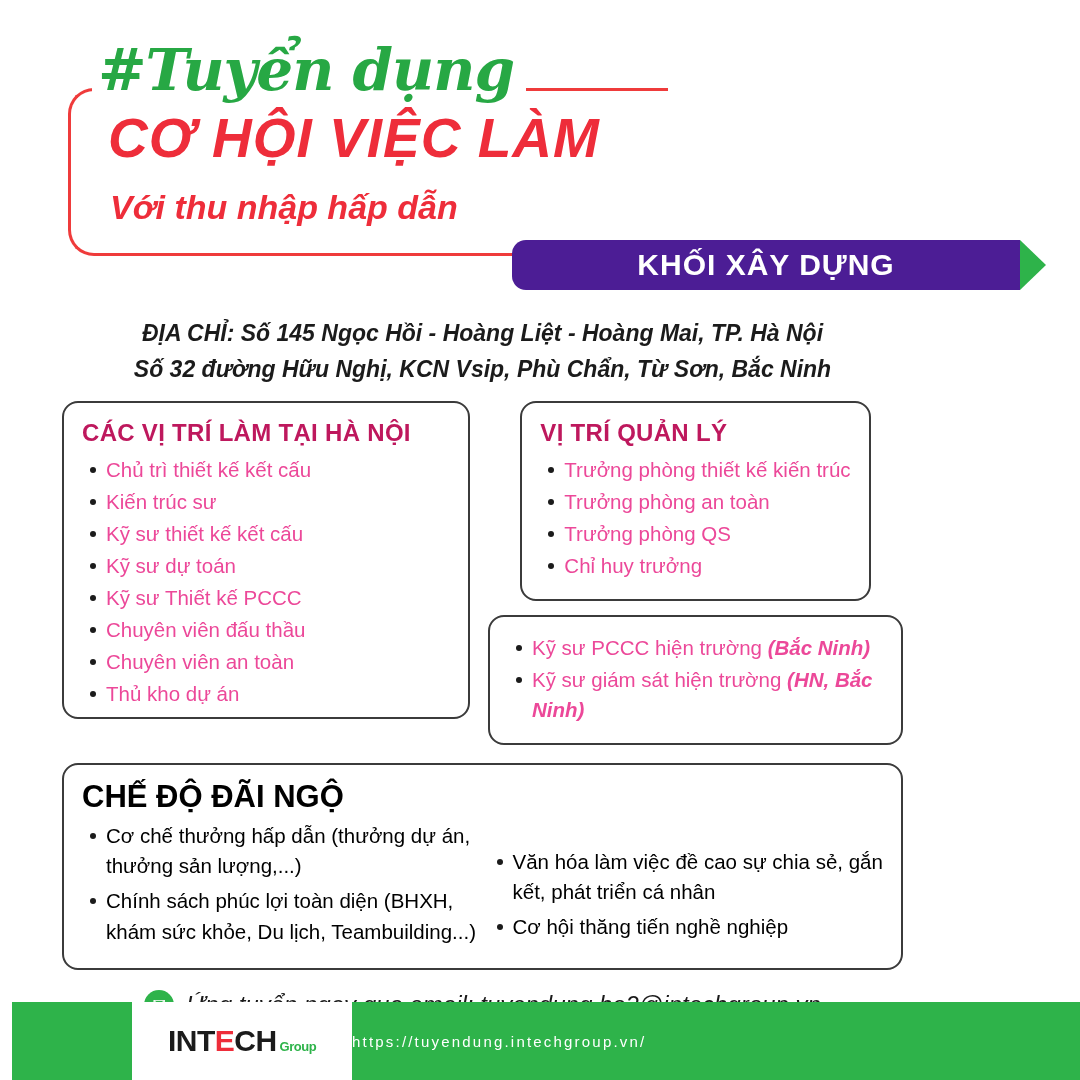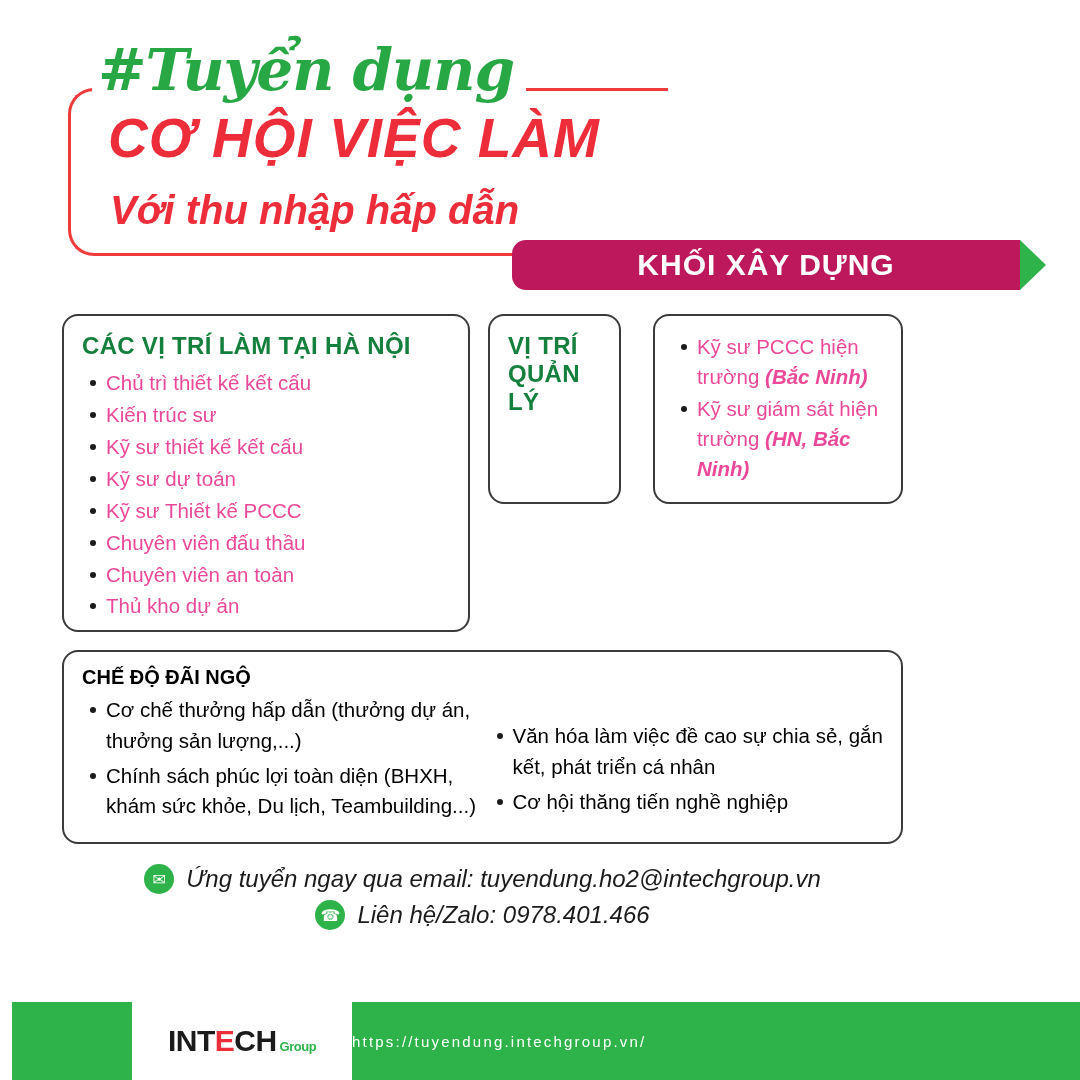--- a/index.html
+++ b/index.html
@@ -59,31 +59,31 @@
     color: #ee2d3a;
     letter-spacing: 1px;
     z-index: 3;
   }
   .voithunhap {
     position: absolute;
     left: 110px; top: 188px;
     font-family: "Liberation Sans", sans-serif;
     font-style: italic;
     font-weight: bold;
-    font-size: 40px;
+    font-size: 34px;
     color: #ee2d3a;
     z-index: 3;
   }
 
   
   .ribbon {
     position: absolute;
     left: 512px; top: 240px;
     width: 508px; height: 50px;
-    background: #be185d;
+    background: #4c1d95;
     border-radius: 14px 0 0 14px;
     display: flex;
     align-items: center;
     justify-content: center;
     z-index: 4;
   }
   .ribbon:after{
     content:"";
     position:absolute;
     right:-26px; top:0;
@@ -122,21 +122,21 @@
   }
   .card {
     border: 2px solid #3b3b3b;
     border-radius: 16px;
     padding: 16px 18px 16px 18px;
     background: #fff;
   }
   .card h3 {
     font-size: 24px;
     font-weight: bold;
-    color: #15803d;
+    color: #be185d;
     margin-bottom: 8px;
     letter-spacing: .3px;
   }
   .card ul { list-style: none; }
   .card li {
     position: relative;
     padding-left: 24px;
     font-size: 20.5px;
     color: #ec4899;
     line-height: 1.46;
@@ -146,35 +146,35 @@
     content: "";
     position: absolute;
     left: 8px; top: 12px;
     width: 6px; height: 6px;
     background: #1b1b1b;
     border-radius: 50%;
   }
   .card li b { font-style: italic; }
 
   .col-left  { width: 462px; }
-  .col-right { width: 476px; display: flex; flex-direction: row; gap: 32px; }
+  .col-right { width: 476px; display: flex; flex-direction: column; gap: 14px; align-items: center; }
 
   .card-hanoi  { height: 318px; }
   .card-quanly { }
   .card-bacninh { }
 
   
   .benefits {
     margin-top: 18px;
     border: 2px solid #3b3b3b;
     border-radius: 16px;
     padding: 14px 18px 16px 18px;
   }
   .benefits h3 {
-    font-size: 20px;
+    font-size: 31px;
     font-weight: bold;
     margin-bottom: 6px;
   }
   .benefits-cols {
     display: flex;
     gap: 12px;
   }
   .benefits-cols ul { list-style: none; flex: 1; }
   .benefits-cols li {
     position: relative;
@@ -267,20 +267,24 @@
   <div class="header">
     <div class="hash-frame"></div>
     <div class="tuyendung">#Tuyển dụng</div>
     <div class="cohoi">CƠ HỘI VIỆC LÀM</div>
     <div class="voithunhap">Với thu nhập hấp dẫn</div>
     <div class="ribbon">
       <span>KHỐI XÂY DỰNG</span>
     </div>
   </div>
 
+  <div class="address">
+    <div>ĐỊA CHỈ: Số 145 Ngọc Hồi - Hoàng Liệt - Hoàng Mai, TP. Hà Nội</div>
+    <div>Số 32 đường Hữu Nghị, KCN Vsip, Phù Chẩn, Từ Sơn, Bắc Ninh</div>
+  </div>
 
   <div class="cards">
     <div class="row">
 
       <div class="card col-left card-hanoi">
         <h3>CÁC VỊ TRÍ LÀM TẠI HÀ NỘI</h3>
         <ul>
           <li>Chủ trì thiết kế kết cấu</li>
           <li>Kiến trúc sư</li>
           <li>Kỹ sư thiết kế kết cấu</li>
@@ -288,20 +292,26 @@
           <li>Kỹ sư Thiết kế PCCC</li>
           <li>Chuyên viên đấu thầu</li>
           <li>Chuyên viên an toàn</li>
           <li>Thủ kho dự án</li>
         </ul>
       </div>
 
       <div class="col-right">
         <div class="card card-quanly">
           <h3>VỊ TRÍ QUẢN LÝ</h3>
+          <ul>
+            <li>Trưởng phòng thiết kế kiến trúc</li>
+            <li>Trưởng phòng an toàn</li>
+            <li>Trưởng phòng QS</li>
+            <li>Chỉ huy trưởng</li>
+          </ul>
         </div>
 
         <div class="card card-bacninh">
           <ul>
             <li><span>Kỹ sư PCCC hiện trường </span><b>(Bắc Ninh)</b></li>
             <li><span>Kỹ sư giám sát hiện trường </span><b>(HN, Bắc Ninh)</b></li>
           </ul>
         </div>
       </div>
     </div>

